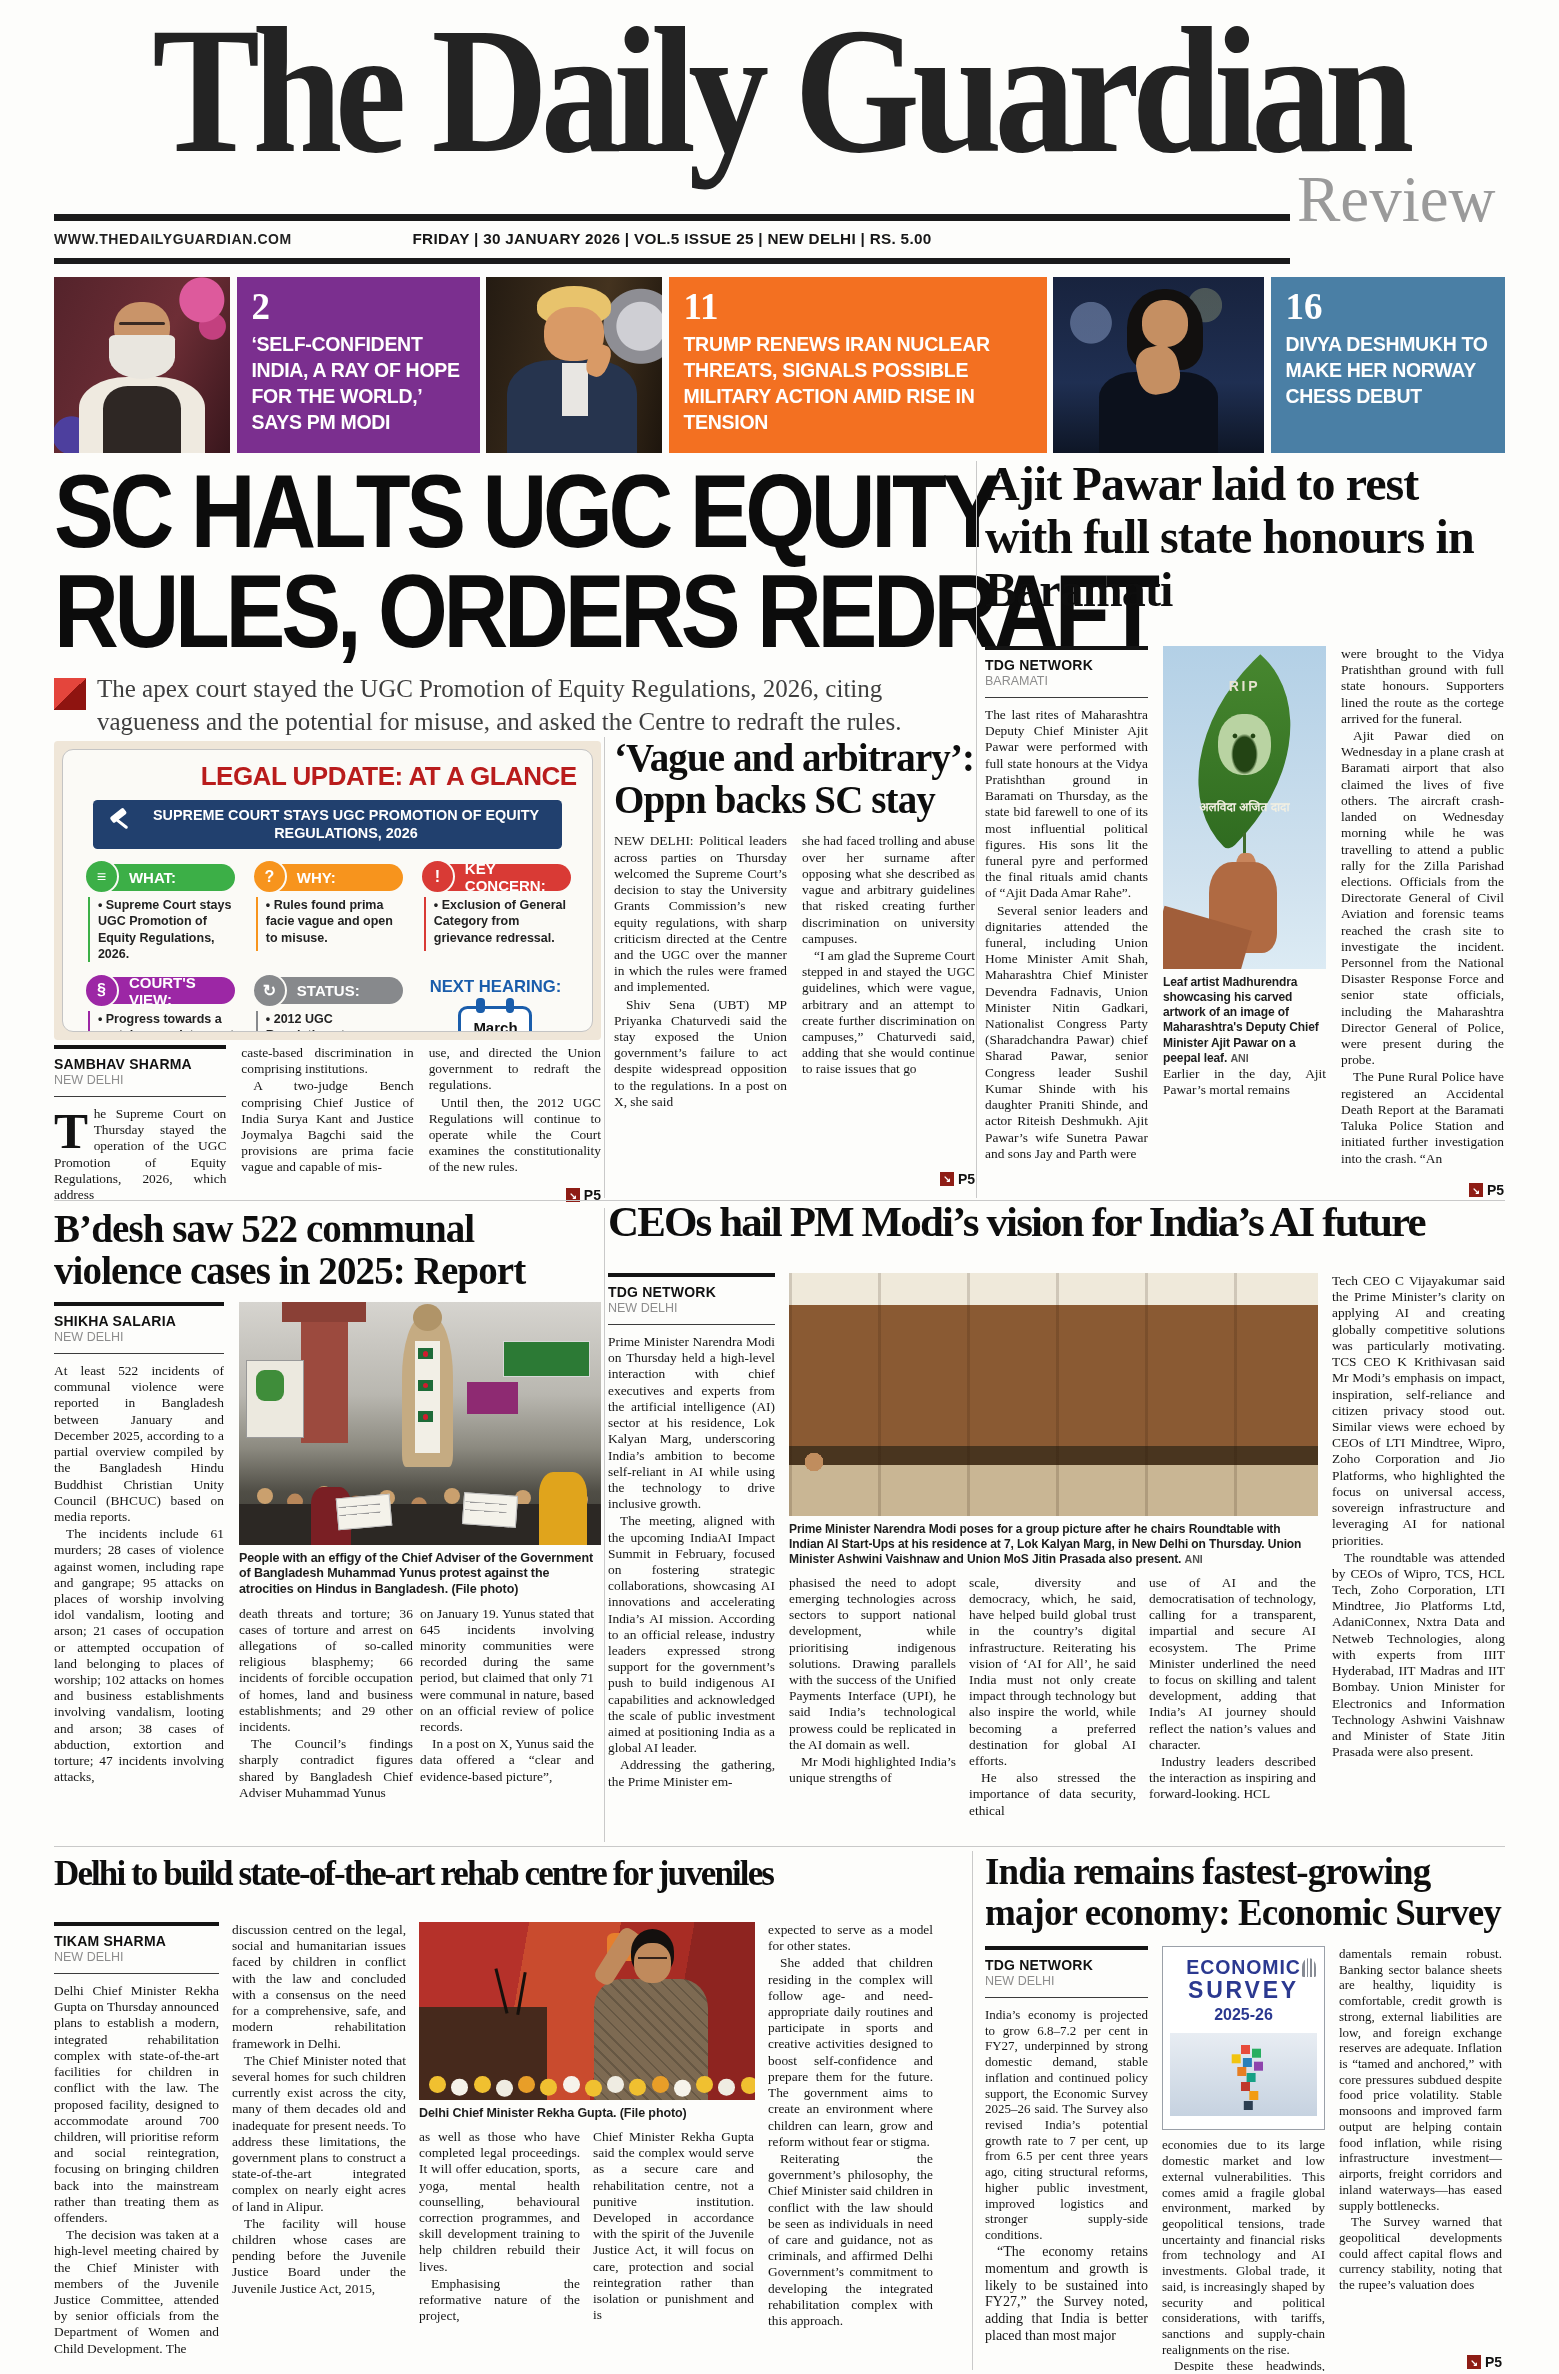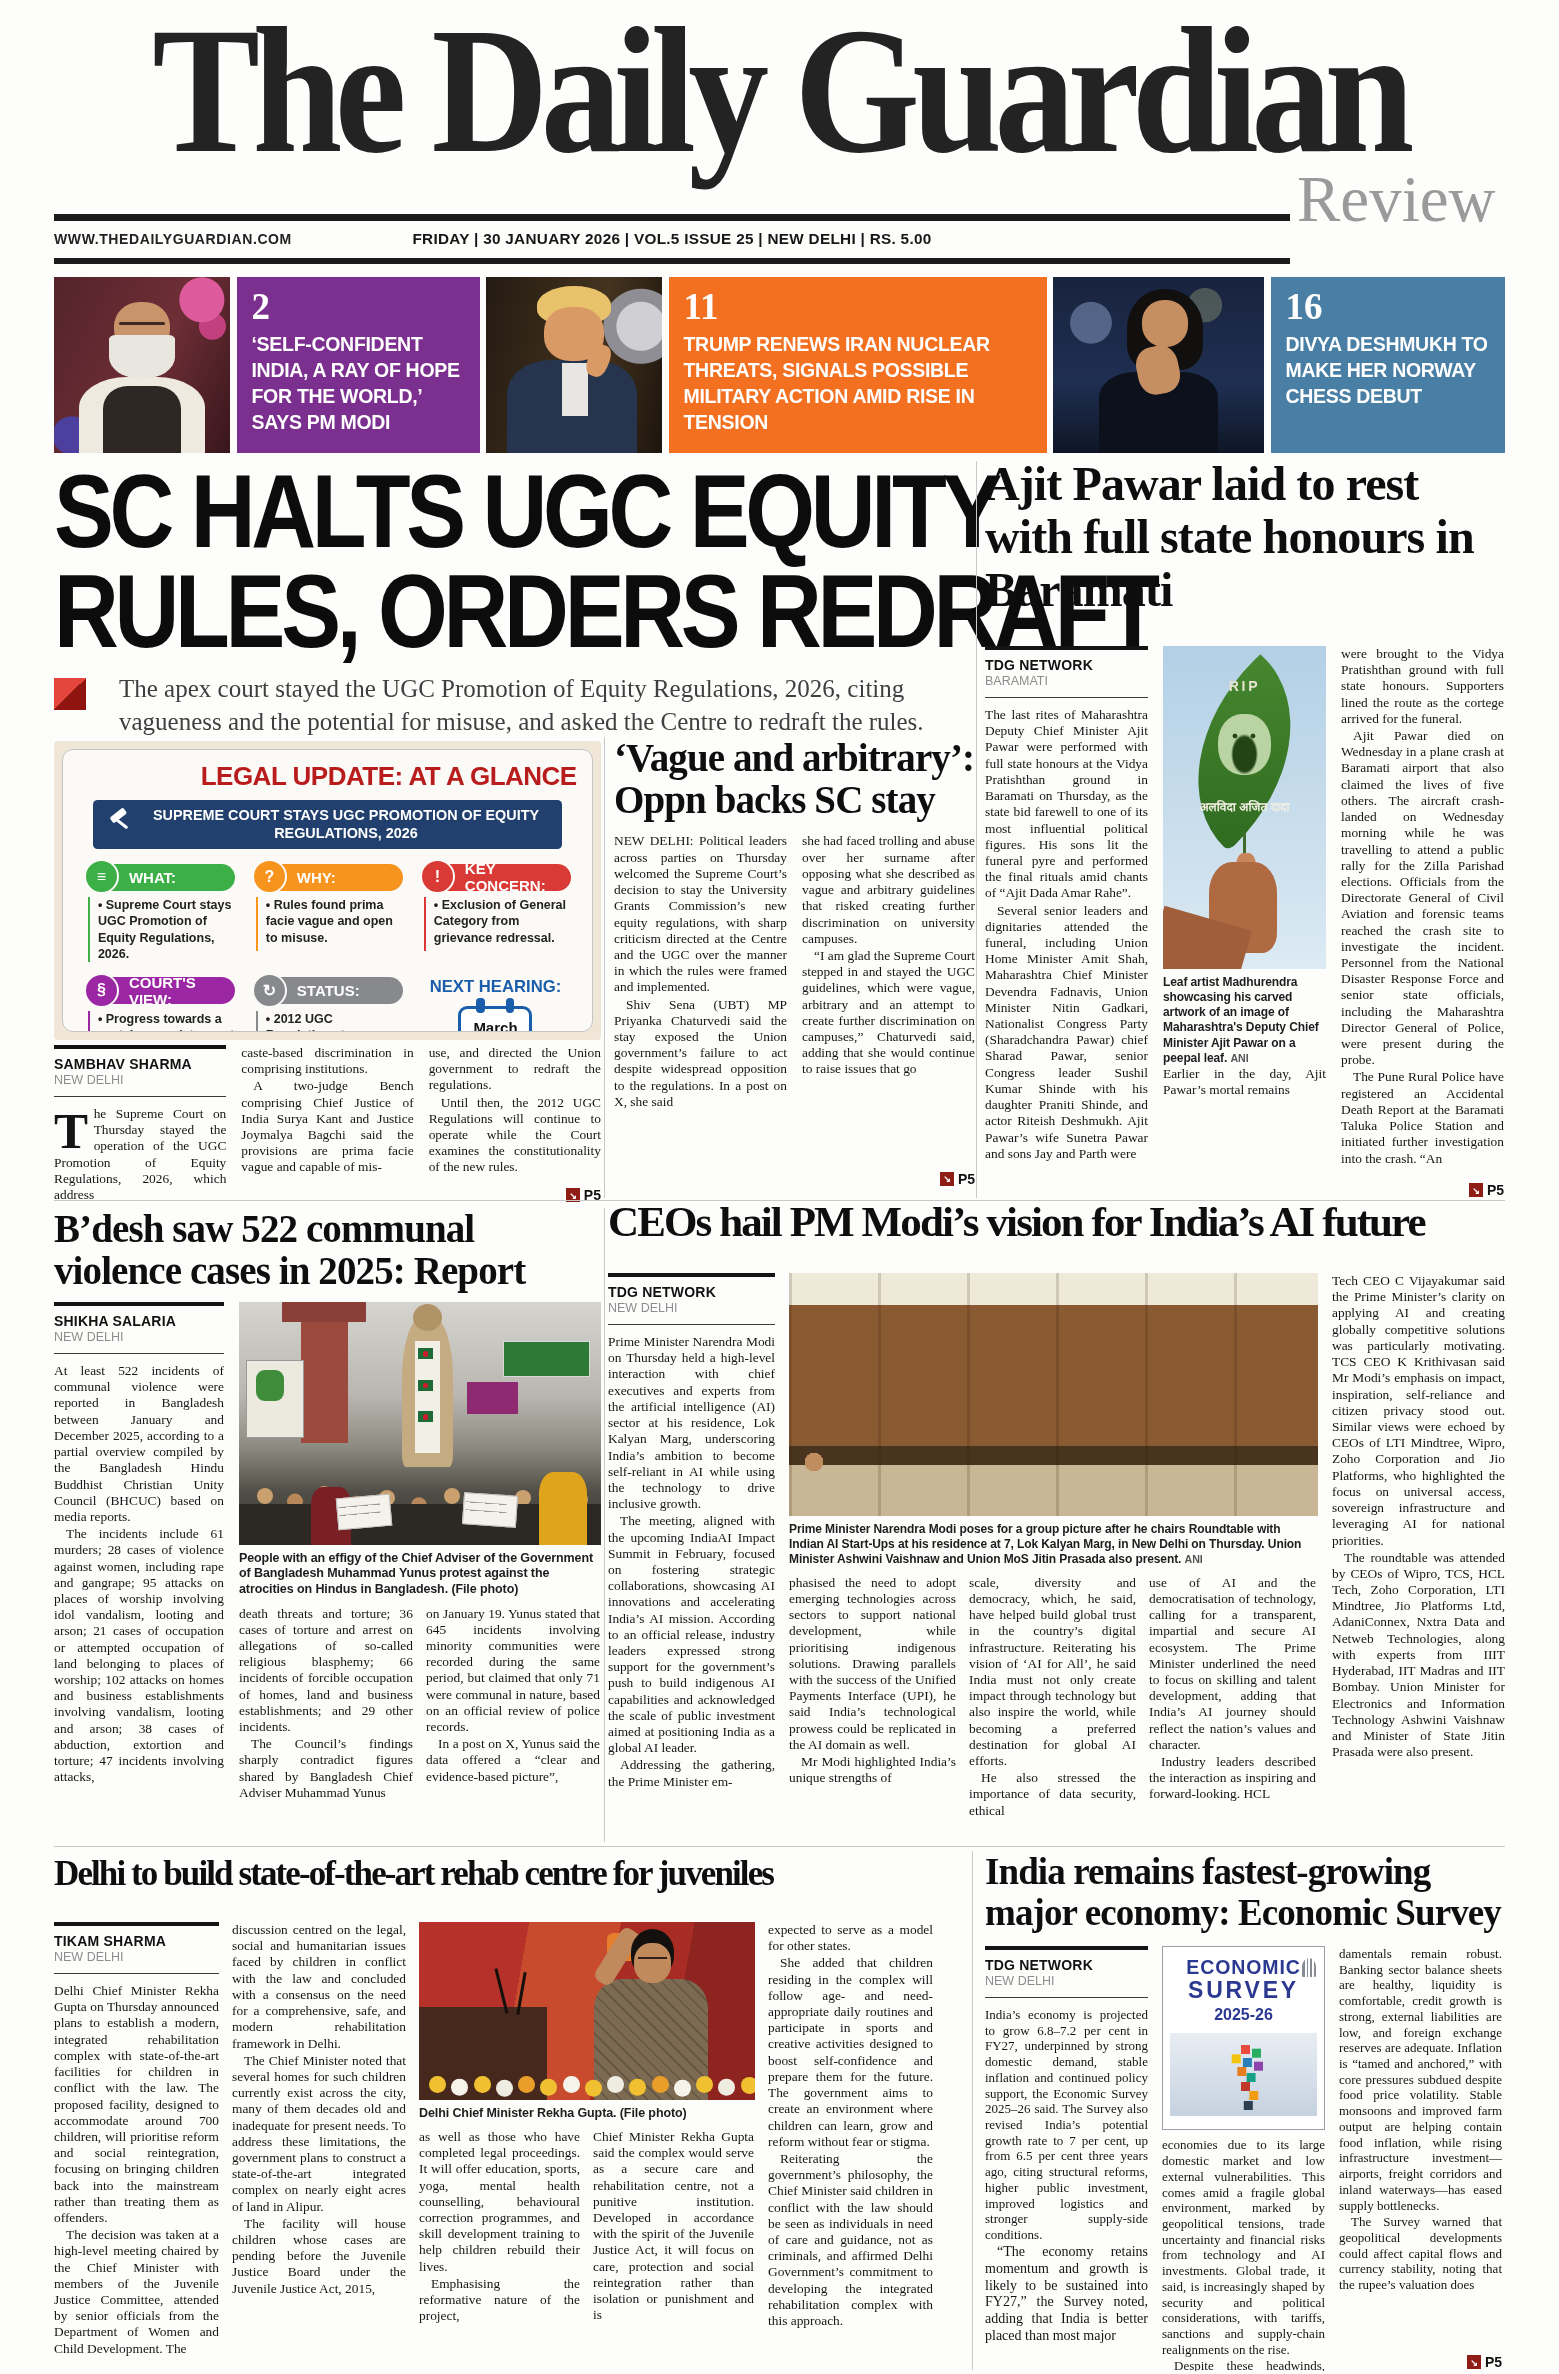--- a/index.html
+++ b/index.html
@@ -121,21 +121,21 @@
   .cv2{font:700 23px/1.1 "Liberation Sans",sans-serif;color:#2b3990;letter-spacing:2.8px}
   .cvy{font:700 16px/1.2 "Liberation Sans",sans-serif;color:#2b3990;margin-top:1.9px}
   .emb{position:absolute;right:8.3px;top:11px;width:14px;height:18.6px;border-radius:50% 50% 10% 10%;background:
     linear-gradient(90deg,rgba(0,0,0,0) 0 2.8px,#fff 2.8px 4.6px,rgba(0,0,0,0) 4.6px 6.5px,#fff 6.5px 8.3px,rgba(0,0,0,0) 8.3px 10.2px,#fff 10.2px 12px,rgba(0,0,0,0) 12px),#868b94}
   .cmap{margin-top:9.3px;height:83px;background:linear-gradient(#e8edf3,#c6d2e0);position:relative;overflow:hidden}
   .pix{position:absolute;left:48%;top:14%;width:9.3px;height:9.3px;background:#e74c3c;
     box-shadow:11px 3.7px 0 #27ae60,-9.3px 9.3px 0 #f1c40f,1.9px 13px 0 #2980b9,13px 16.7px 0 #8e44ad,-3.7px 22px 0 #e67e22,5.6px 28px 0 #16a085,0 37px 0 #c0392b,8.3px 46px 0 #f39c12,2.8px 56px 0 #2c3e50}
 
   
   .lead-h{font:700 78px/0.98 "Liberation Sans",sans-serif;letter-spacing:-3.7px;color:#0c0c0c;white-space:nowrap;transform:scale(1.15,1.32);transform-origin:0 0}
-  .standfirst{display:flex;gap:33px;align-items:flex-start}
+  .standfirst{display:flex;gap:11px;align-items:flex-start}
   .sf-icon{flex:none;width:32px;height:32px;margin-top:5.6px;background:linear-gradient(135deg,#e4453c 0 50%,#8f1410 50% 100%)}
   .sf-text{font:400 25px/1.32 "Liberation Serif",serif;color:#3f3f3f}
   .ser-h{font-family:"Liberation Serif",serif;font-weight:700;color:#0e0e0e}
   .byline{border-top:4.6px solid #141414;border-bottom:1.9px solid #3c3c3c;padding:6.5px 0 8.3px;margin-bottom:9.3px}
   .by-name{font:700 14px "Liberation Sans",sans-serif;letter-spacing:0.2px;color:#111}
   .by-loc{font:400 12.5px "Liberation Sans",sans-serif;color:#8d8d8d;margin-top:1.9px}
   .cols{display:flex}
   .col{position:relative}
   .copy p{font:400 13.4px/1.21 "Liberation Serif",serif;text-align:justify;color:#141414}
   .copy p + p{text-indent:12px;margin-top:0.9px}
@@ -392,21 +392,21 @@
           <div class="flag f2"></div>
           <div class="flag f3"></div>
         <div class="heads"></div>
           <div class="bodies"></div>
           <div class="jy"></div>
           <div class="jr"></div>
         <div class="plc p1"></div>
           <div class="plc p2"></div>
       </div>
       <div class="caption" style="font-size:12.5px">People with an effigy of the Chief Adviser of the Government of Bangladesh Muhammad Yunus protest against the atrocities on Hindus in Bangladesh. (File photo)</div>
-      <div class="cols" style="gap:13px;margin-top:7.4px">
+      <div class="cols" style="gap:7px;margin-top:7.4px">
         <div class="col" style="width:174px">
           <p>death threats and torture; 36 cases of torture and arrest on allegations of so-called religious blasphemy; 66 incidents of forcible occupation of homes, land and business establishments; and 29 other incidents.</p>
           <p>The Council’s findings sharply contradict figures shared by Bangladesh Chief Adviser Muhammad Yunus</p>
         </div>
         <div class="col" style="width:174px">
           <p>on January 19. Yunus stated that 645 incidents involving minority communities were recorded during the same period, but claimed that only 71 were communal in nature, based on an official review of police records.</p>
           <p>In a post on X, Yunus said the data offered a “clear and evidence-based picture”,</p>
 
         </div>
       </div>

